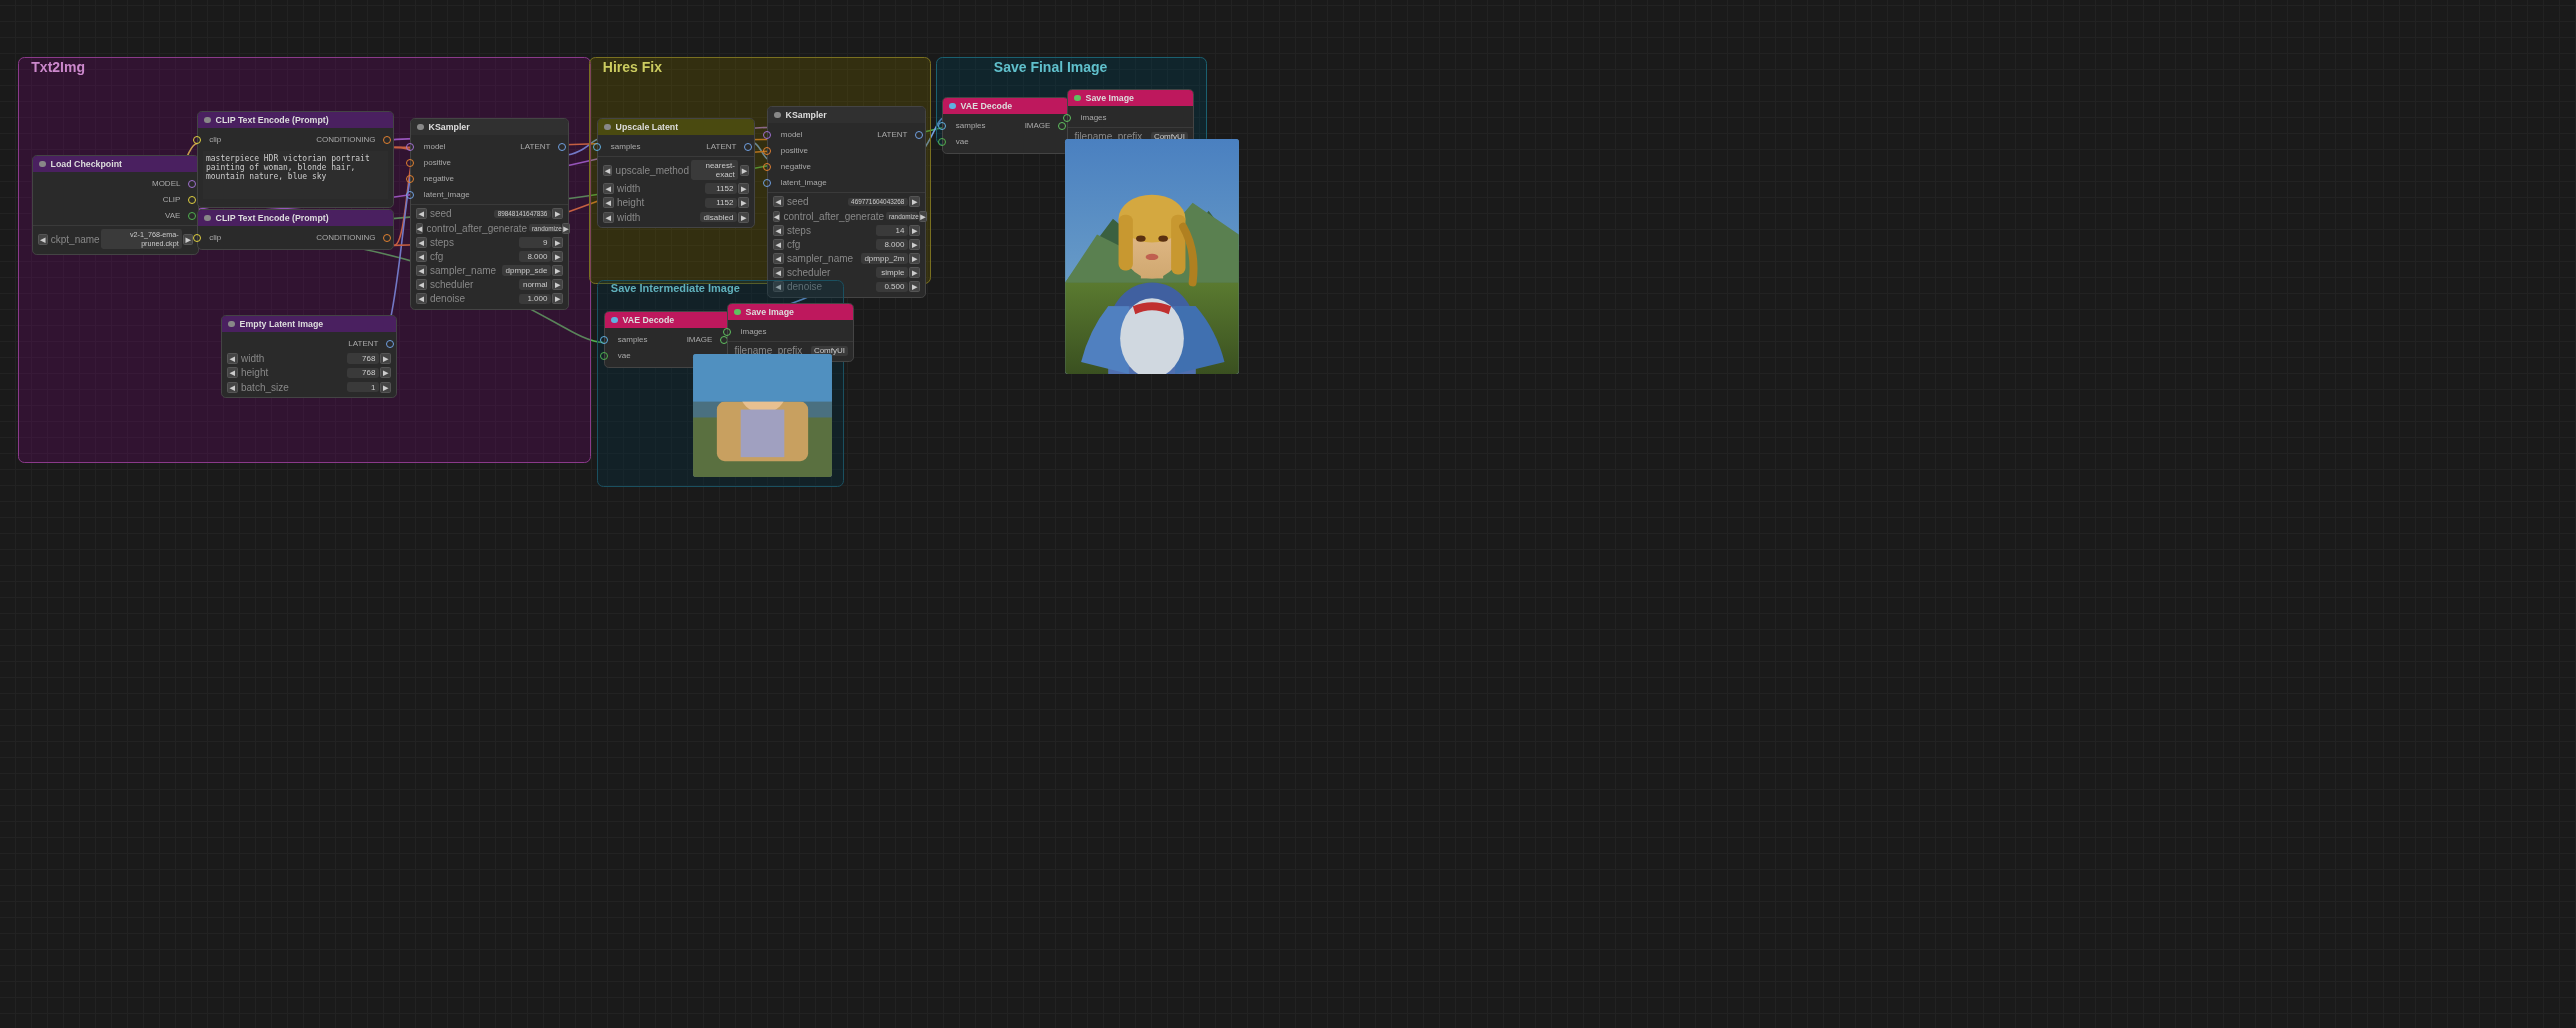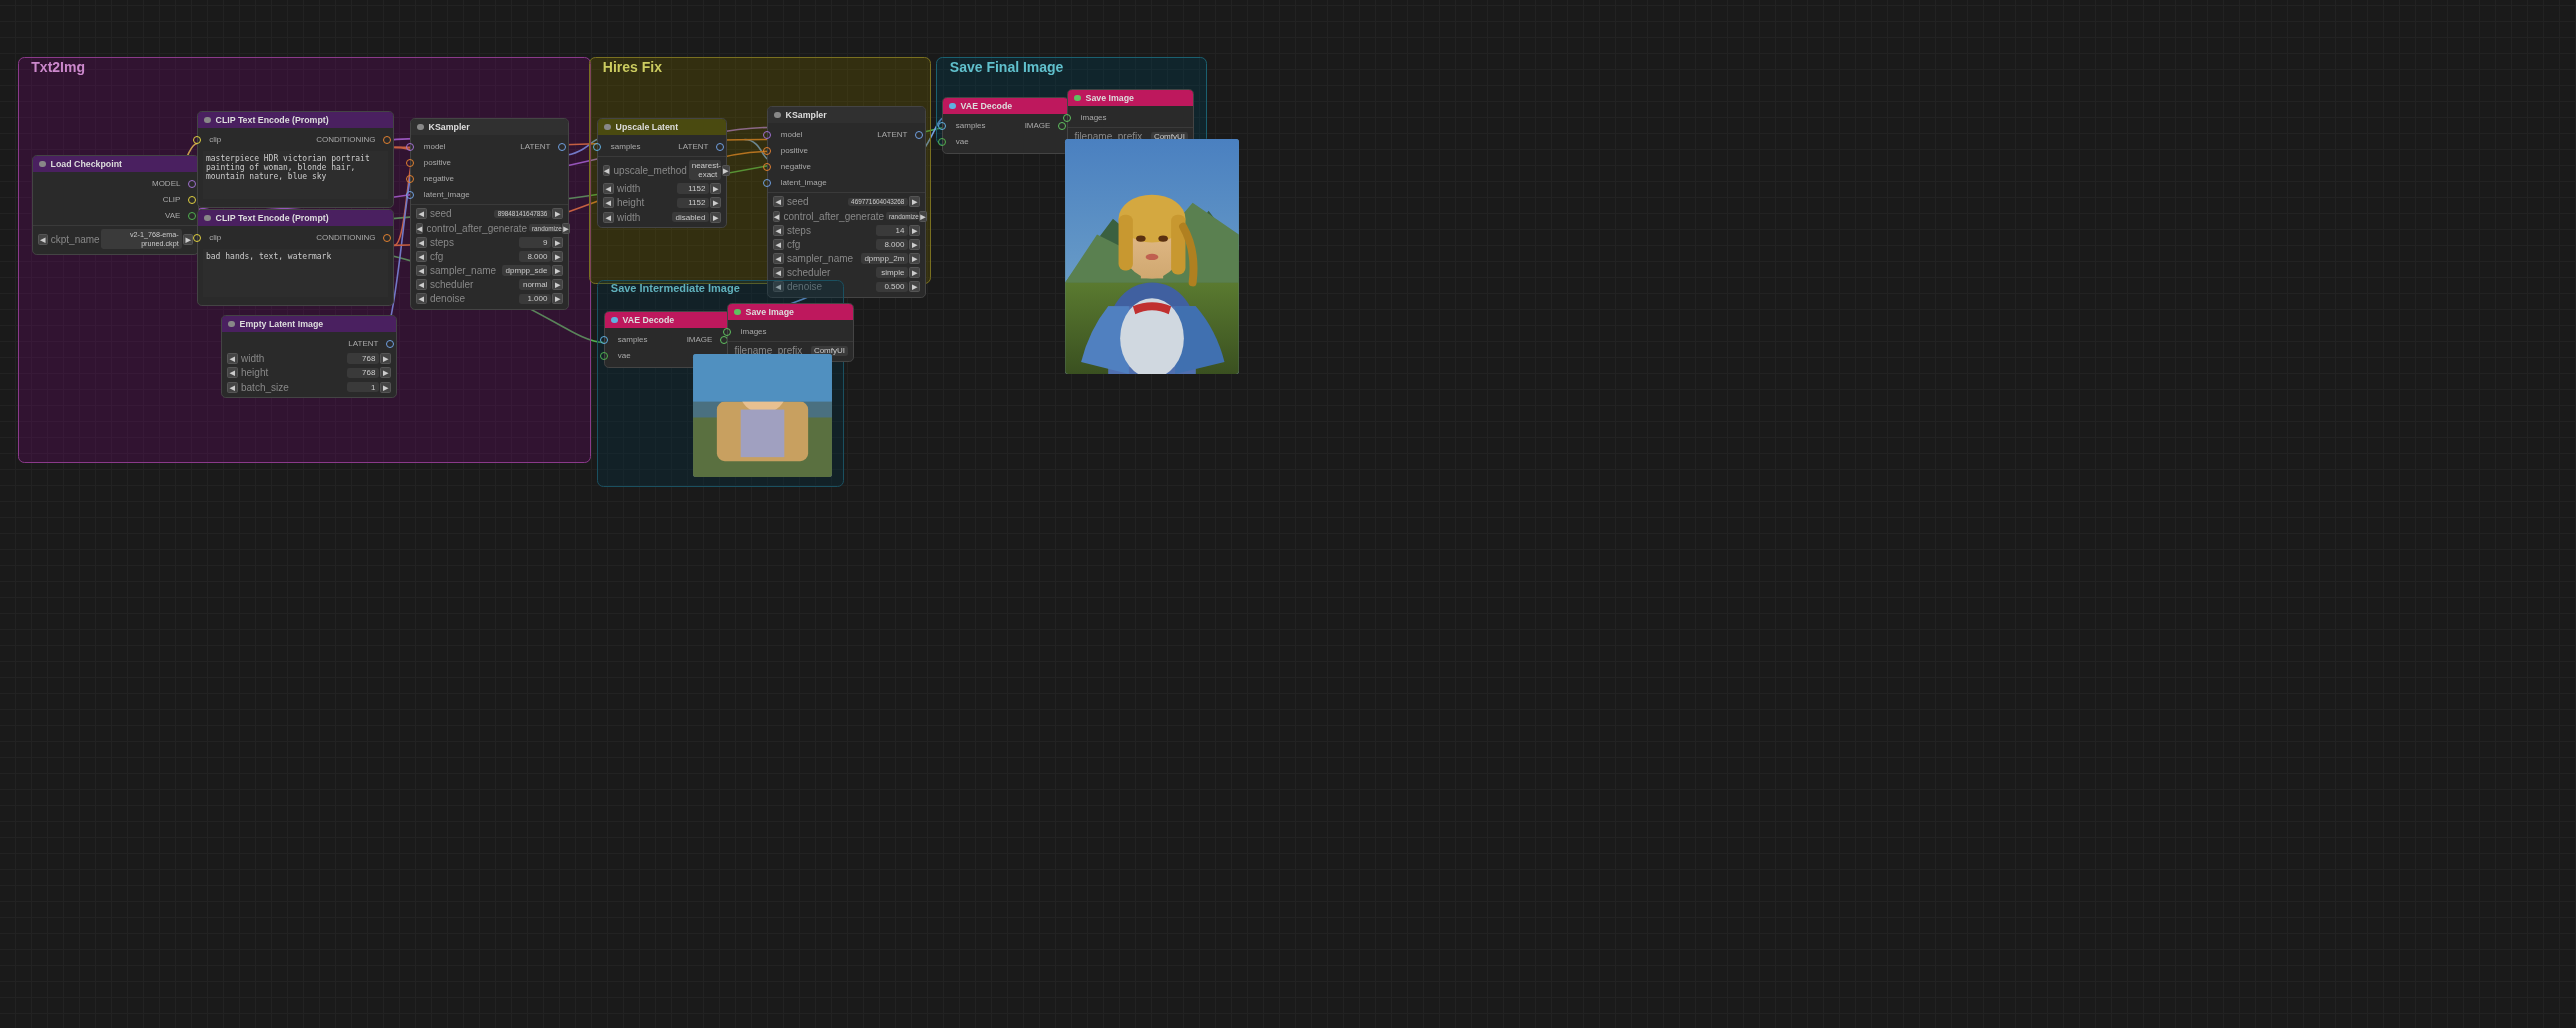--- a/index.html
+++ b/index.html
@@ -255,21 +255,21 @@
 
 <div id="group-txt2img" class="group-container">
   <span class="group-title" style="color:#cc88cc;">Txt2Img</span>
 </div>
 
 <div id="group-hiresfix" class="group-container">
   <span class="group-title" style="color:#cccc60;">Hires Fix</span>
 </div>
 
 <div id="group-savefinal" class="group-container">
-  <span class="group-title" style="color:#60c0cc;">Save Final Image</span>
+  <span class="group-title" style="color:#60c0cc;margin-left:44px;">Save Final Image</span>
 </div>
 
 <div class="node" style="left:32px; top:155px; width:167px;">
   <div class="node-title title-purple">
     <span class="node-dot" style="background:#888;"></span>
     <span>Load Checkpoint</span>
   </div>
   <div class="node-body">
     <div class="node-row">
       <span class="port-label" style="margin-left:auto;">MODEL</span>
@@ -316,23 +316,20 @@
     <span class="node-dot" style="background:#888;"></span>
     <span>CLIP Text Encode (Prompt)</span>
   </div>
   <div class="node-body">
     <div class="node-row">
       <span class="port-connector port-left port-clip"></span>
       <span class="port-label" style="margin-left:4.8px;">clip</span>
       <span class="port-label" style="margin-left:auto;">CONDITIONING</span>
       <span class="port-connector port-right-conn port-conditioning" style="position:relative; margin-left:3.2px; right:-4.8px;"></span>
     </div>
-    <div style="padding:3.2px 4.8px;">
-      <textarea class="text-area-node" rows="3" style="">bad hands, text, watermark</textarea>
-    </div>
   </div>
 </div>
 
 <div class="node" style="left:221px; top:315px; width:176px;">
   <div class="node-title title-purple">
     <span class="node-dot" style="background:#888;"></span>
     <span>Empty Latent Image</span>
   </div>
   <div class="node-body">
     <div class="node-row" style="justify-content:flex-end;">
@@ -423,21 +420,21 @@
     </div>
     <div class="stepper-row">
       <span class="stepper-btn">◀</span>
       <span class="stepper-label">denoise</span>
       <span class="stepper-val">1.000</span>
       <span class="stepper-btn">▶</span>
     </div>
   </div>
 </div>
 
-<div class="node" style="left:597px; top:118px; width:130px;">
+<div class="node" style="left:597px; top:118px; width:158px;">
   <div class="node-title title-olive">
     <span class="node-dot" style="background:#888;"></span>
     <span>Upscale Latent</span>
   </div>
   <div class="node-body">
     <div class="node-row">
       <span class="port-connector port-left port-samples"></span>
       <span class="port-label" style="margin-left:6.4px;">samples</span>
       <span class="port-label" style="margin-left:auto;">LATENT</span>
       <span class="port-connector port-right-conn port-latent" style="position:relative; margin-left:3.2px; right:-4.8px;"></span>

